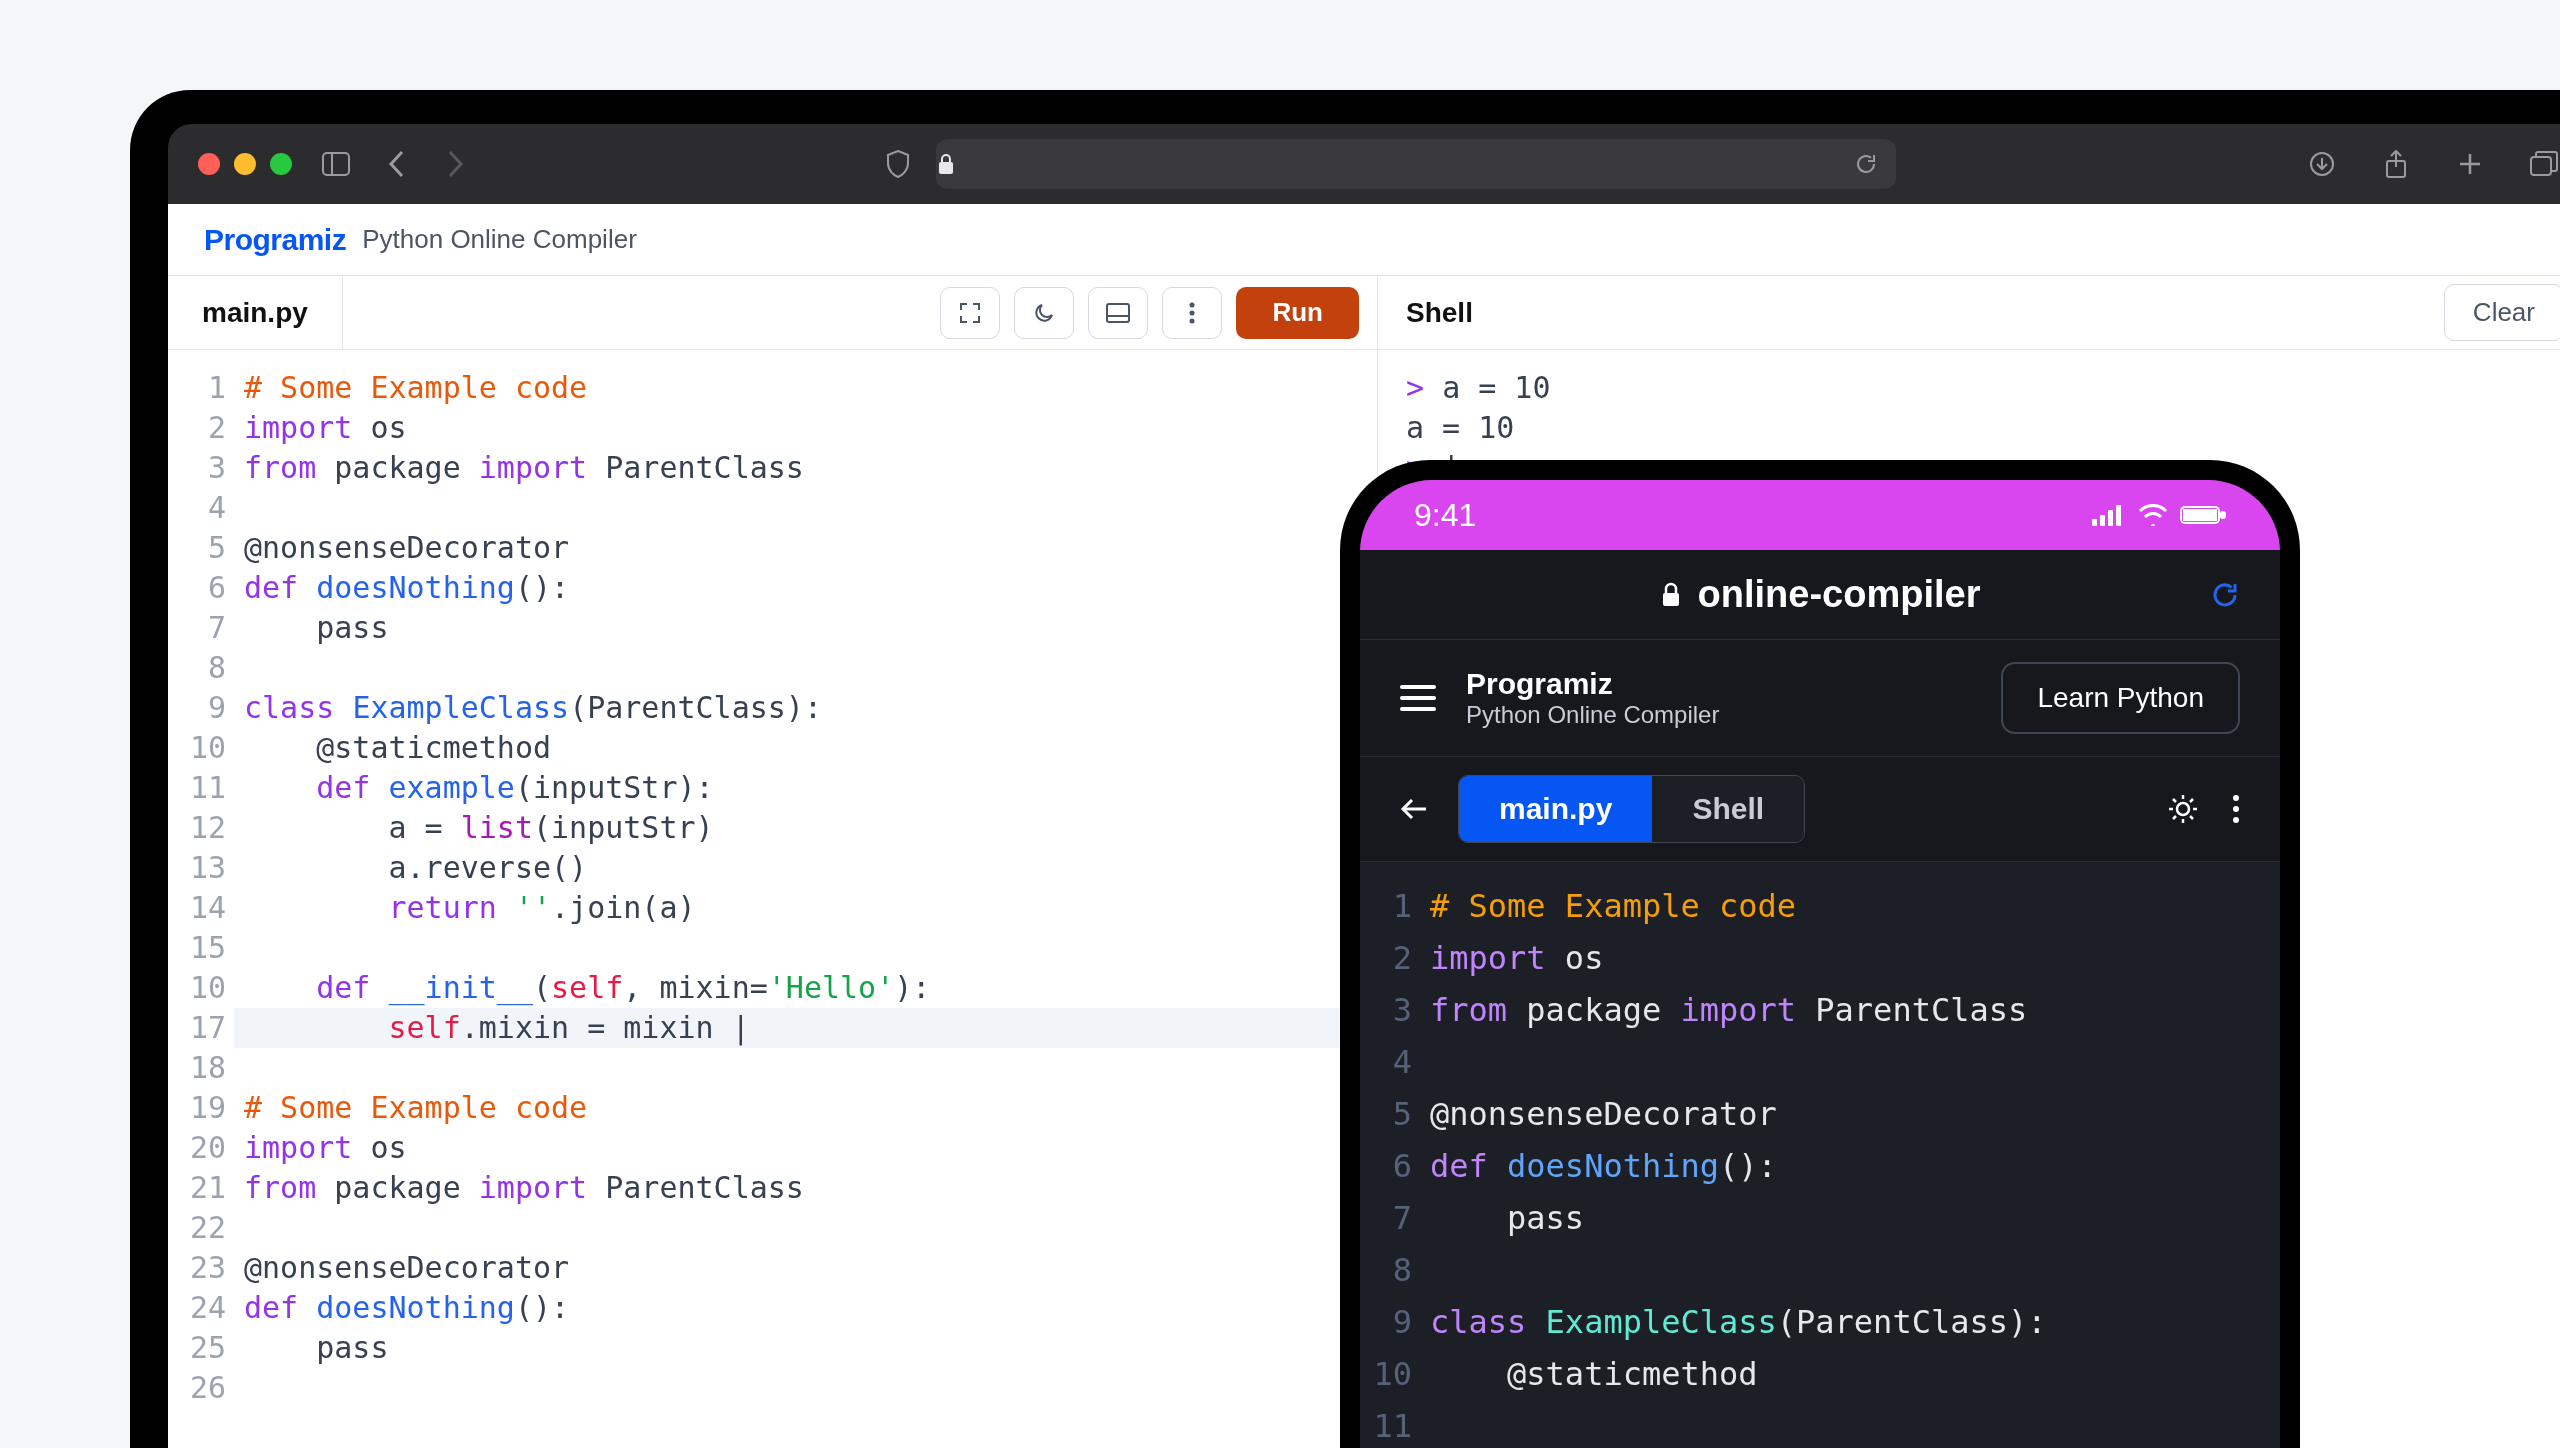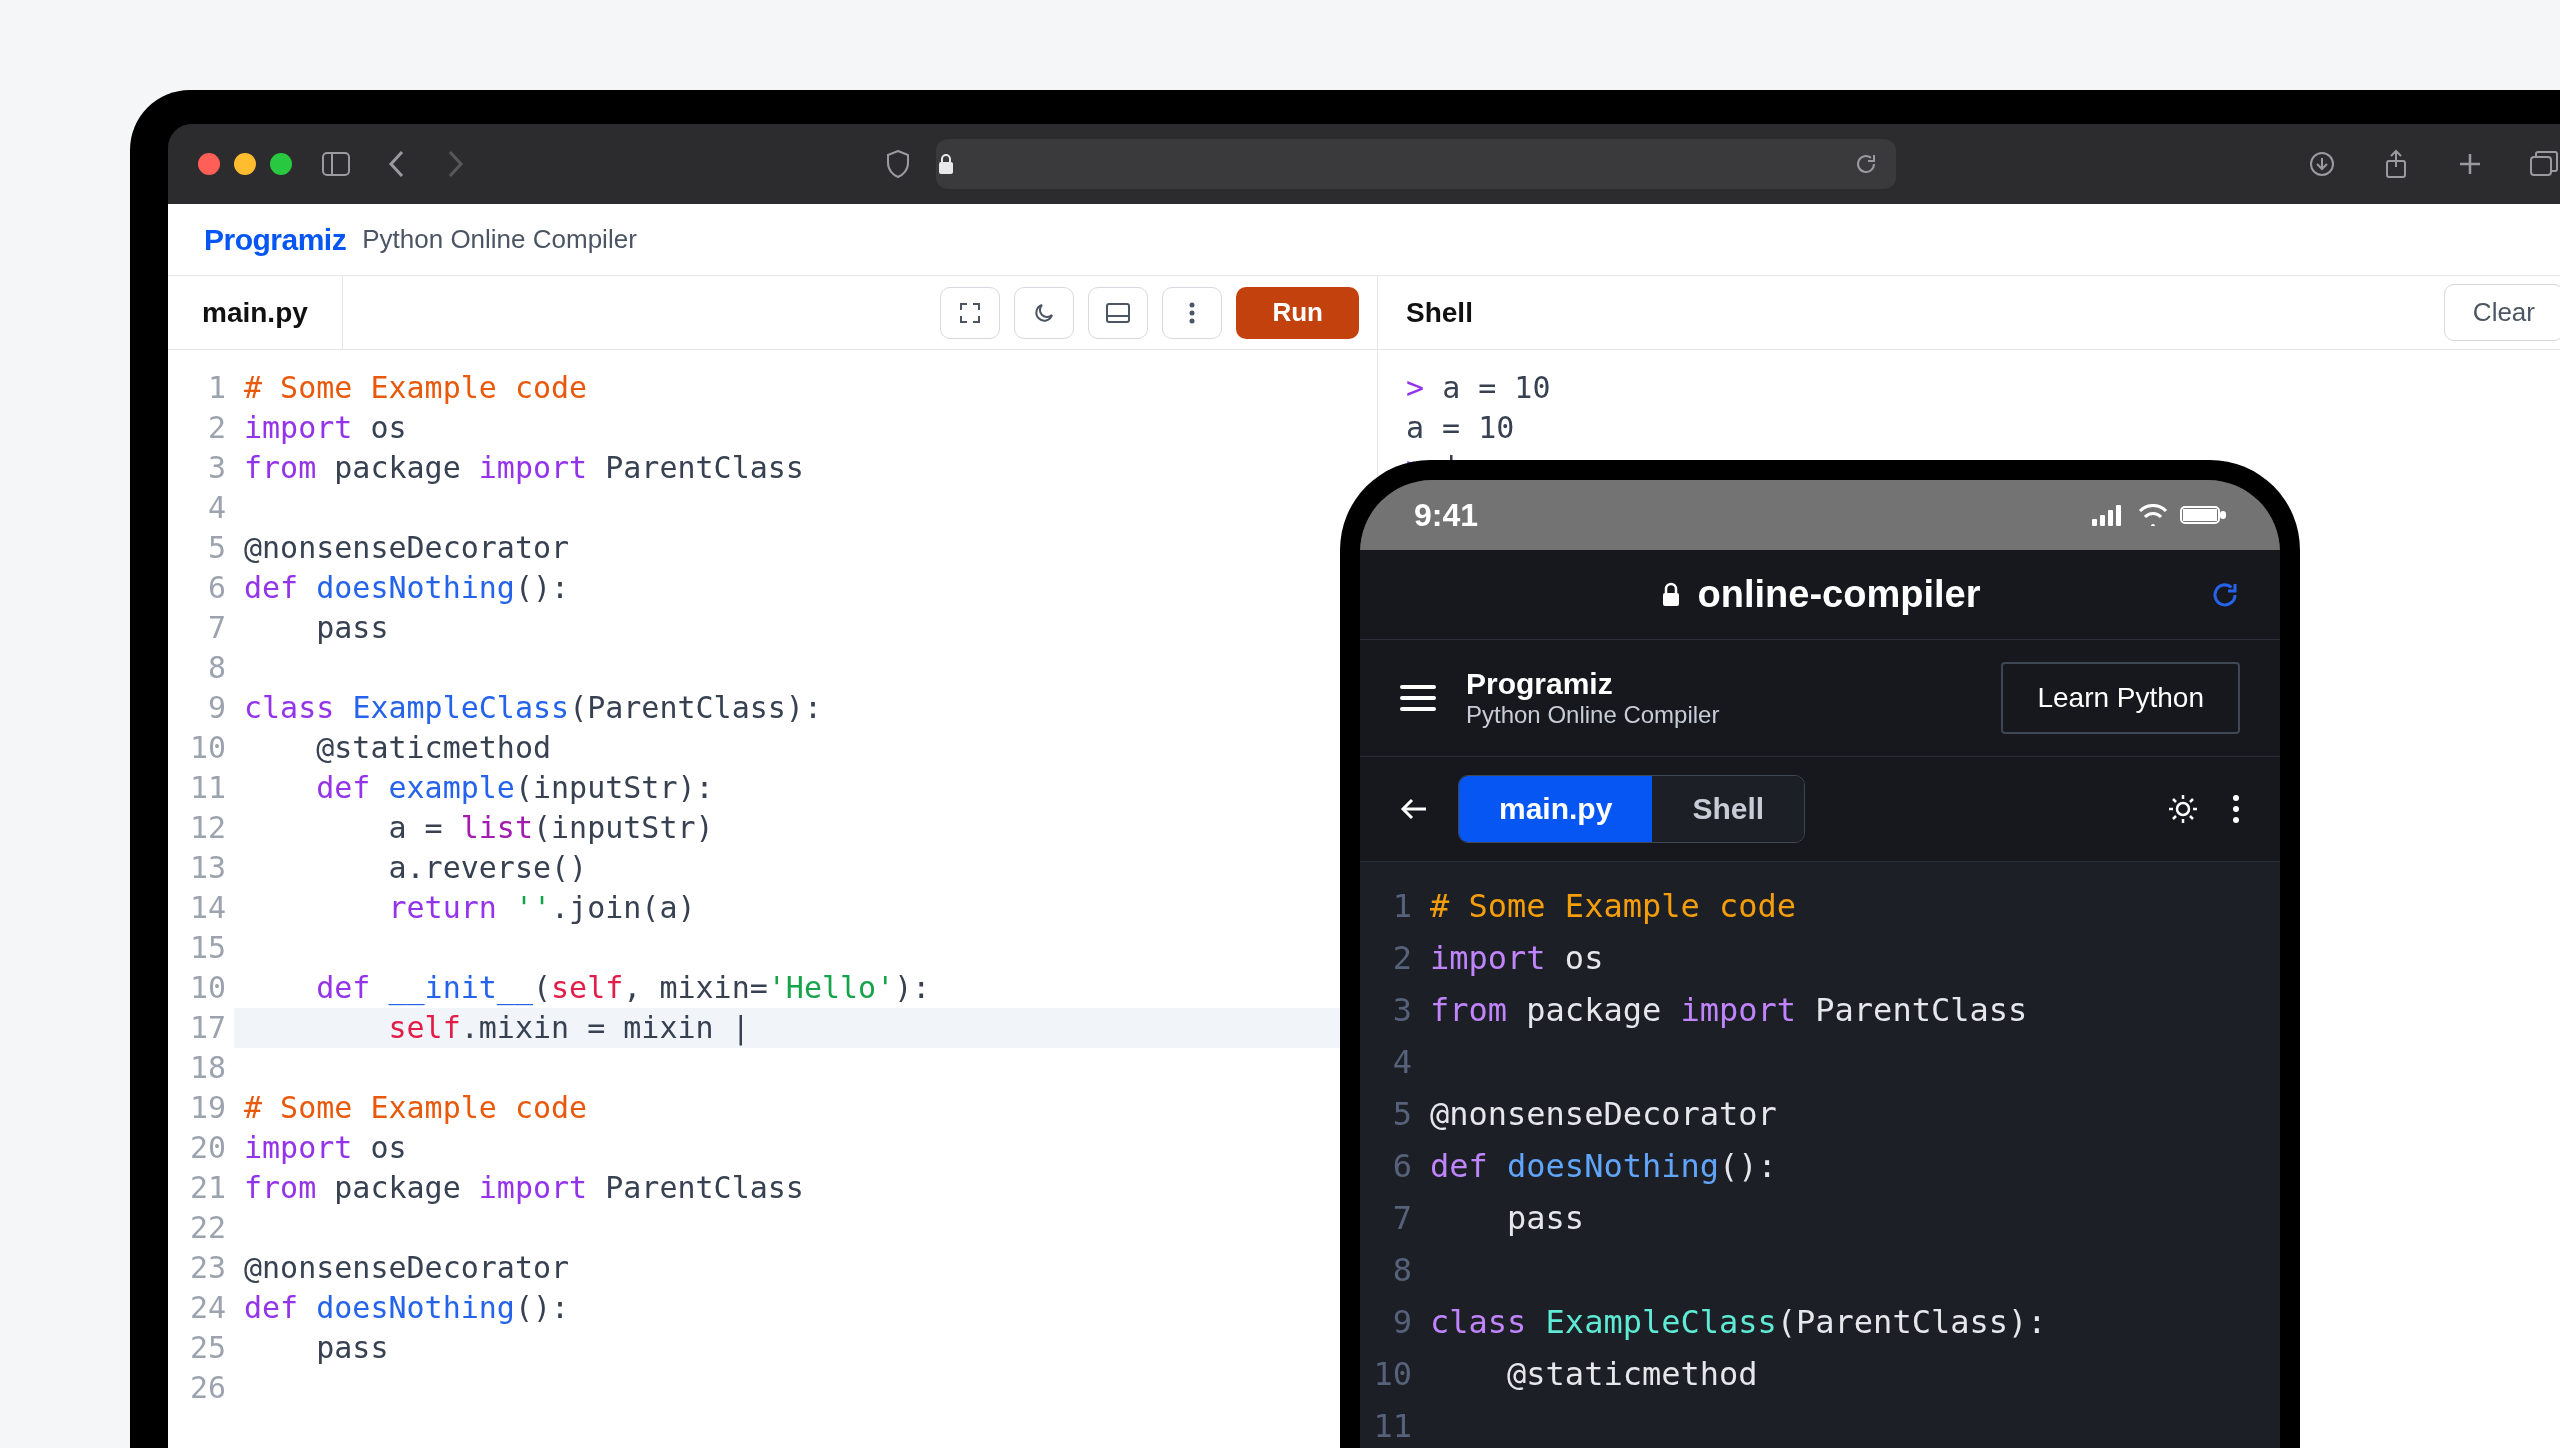--- a/index.html
+++ b/index.html
@@ -238,27 +238,27 @@
 .phone-screen {
   width: 100%; height: 100%;
   background: #1c1f26;
   border-radius: 72px 72px 0 0;
   overflow: hidden;
   display: flex;
   flex-direction: column;
 }
 .status-bar {
   height: 70px;
-  background: #737373;
+  background: #d946ef;
   display: flex;
   align-items: center;
   padding: 0 54px;
   color: #fff;
   font-size: 32px;
-  font-weight: 700;
+  font-weight: 400;
 }
 .status-right { margin-left: auto; display: flex; gap: 12px; align-items: center; }
 .mobile-urlbar {
   height: 90px;
   background: #16181d;
   border-bottom: 1px solid #2a2e38;
   display: flex;
   align-items: center;
   justify-content: center;
   color: #fff;
@@ -278,21 +278,21 @@
   gap: 30px;
 }
 .hamburger { display: flex; flex-direction: column; gap: 7px; }
 .hamburger span { display:block; width: 36px; height: 4px; background: #fff; border-radius: 2px; }
 .mobile-brand { display: flex; flex-direction: column; color: #fff; }
 .mobile-brand-mark { font-size: 30px; font-weight: 700; }
 .mobile-brand-sub { font-size: 24px; color: #c7ccd6; }
 .mobile-learn-btn {
   margin-left: auto;
   border: 2px solid #3f4654;
-  border-radius: 4px;
+  border-radius: 14px;
   padding: 18px 34px;
   color: #fff;
   font-size: 28px;
   font-weight: 500;
   background: transparent;
 }
 
 .mobile-toolbar {
   background: #16181d;
   border-bottom: 1px solid #2a2e38;

